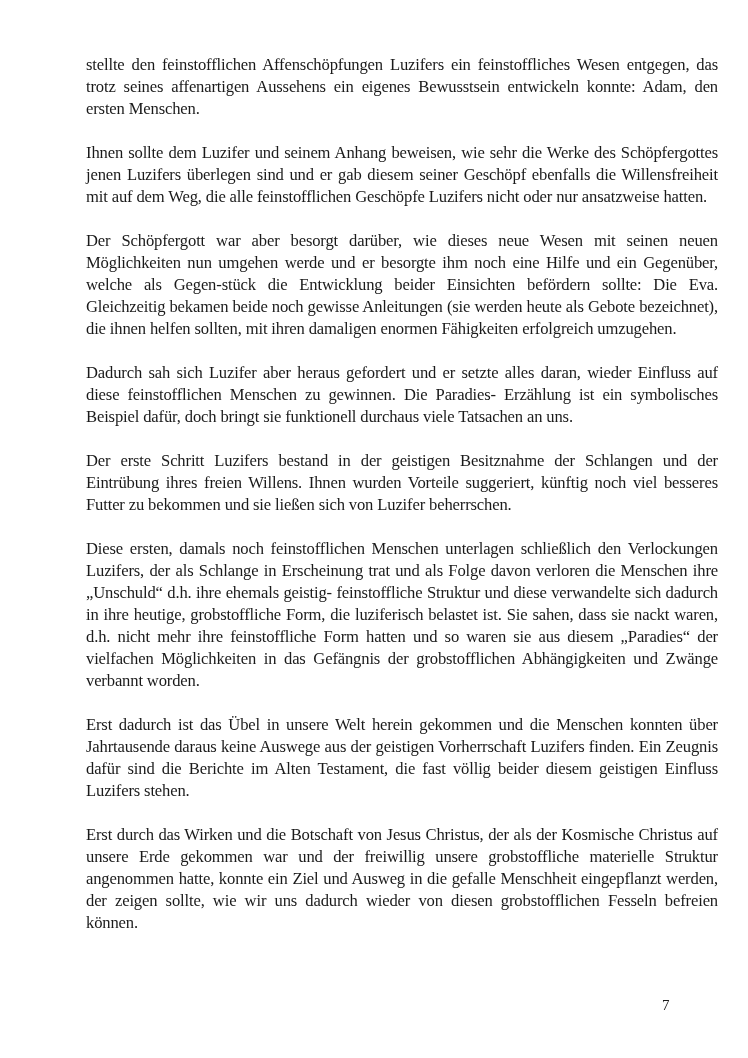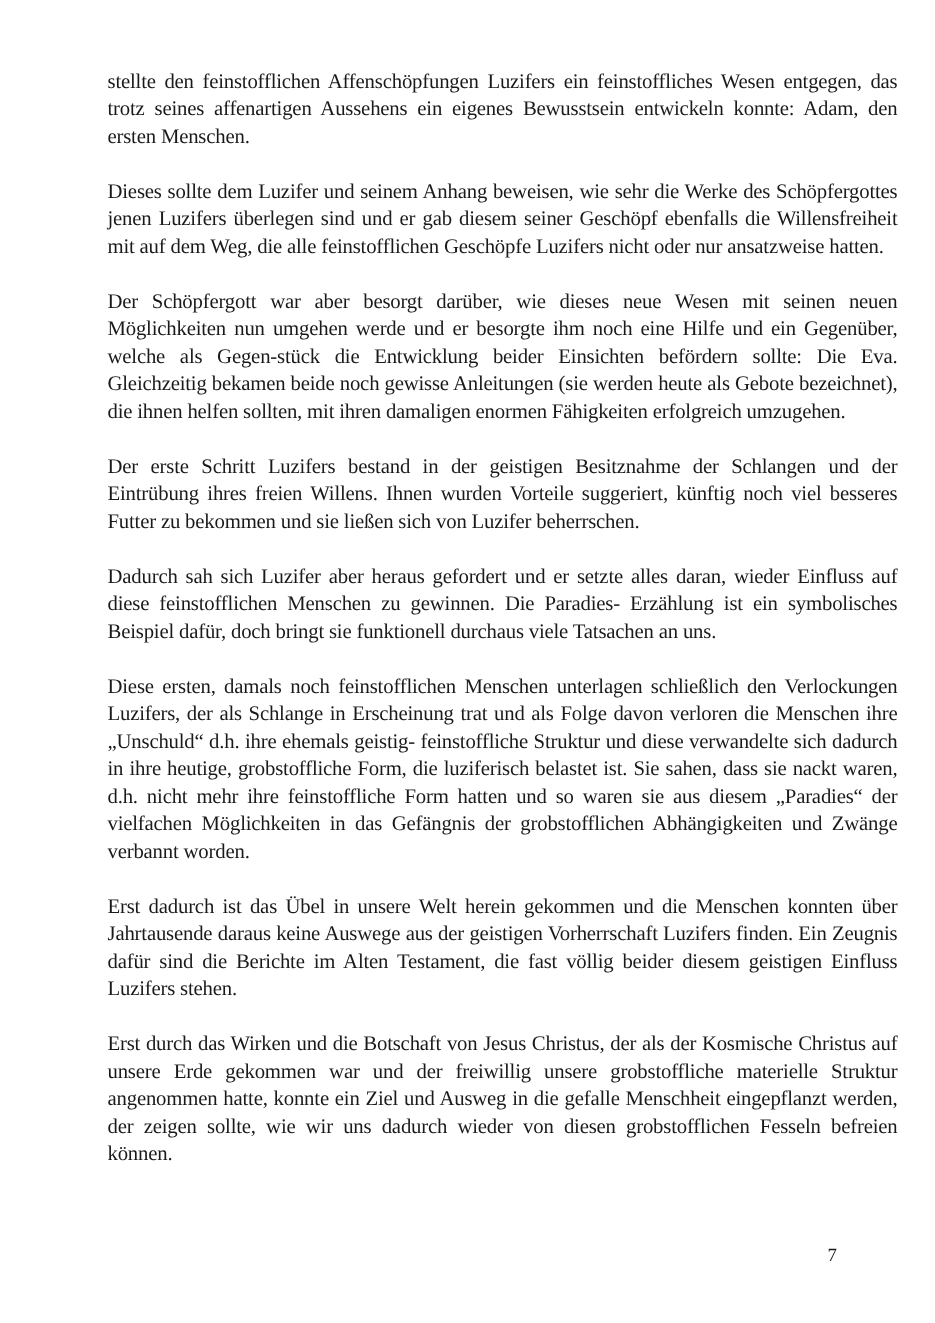--- a/index.html
+++ b/index.html
@@ -37,22 +37,22 @@
       font-size: 15px;
       line-height: 18px;
       color: #1a1a1a;
     }
   </style>
 </head>
 <body>
 
 <div class="page">
   <p class="para">stellte den feinstofflichen Affenschöpfungen Luzifers ein  feinstoffliches Wesen entgegen, das trotz seines affenartigen Aussehens ein eigenes Bewusstsein entwickeln konnte: Adam, den ersten Menschen.</p>
-  <p class="para">Dieses sollte dem Luzifer und seinem Anhang beweisen, wie sehr die Werke des Schöpfergottes jenen Luzifers überlegen sind und er gab diesem seiner Geschöpf ebenfalls die Willensfreiheit mit auf dem Weg, die alle  feinstofflichen Geschöpfe Luzifers nicht oder nur ansatzweise  hatten.</p>
+  <p class="para">Ihnen sollte dem Luzifer und seinem Anhang beweisen, wie sehr die Werke des Schöpfergottes jenen Luzifers überlegen sind und er gab diesem seiner Geschöpf ebenfalls die Willensfreiheit mit auf dem Weg, die alle  feinstofflichen Geschöpfe Luzifers nicht oder nur ansatzweise  hatten.</p>
   <p class="para">Der Schöpfergott war aber besorgt darüber, wie dieses neue Wesen mit seinen neuen Möglichkeiten nun umgehen werde und er besorgte ihm noch eine Hilfe und ein Gegenüber, welche als Gegen-stück die Entwicklung beider Einsichten befördern sollte: Die Eva. Gleichzeitig bekamen beide noch gewisse Anleitungen (sie werden heute als Gebote bezeichnet), die ihnen helfen sollten, mit ihren damaligen enormen Fähigkeiten erfolgreich umzugehen.</p>
+  <p class="para">Dadurch sah sich Luzifer aber heraus gefordert und er setzte alles daran, wieder Einfluss auf diese feinstofflichen Menschen zu gewinnen. Die Paradies- Erzählung ist ein symbolisches Beispiel dafür, doch bringt sie funktionell durchaus viele Tatsachen an uns.</p>
   <p class="para">Der erste Schritt Luzifers bestand in der geistigen Besitznahme der Schlangen und der Eintrübung ihres freien Willens. Ihnen wurden Vorteile suggeriert, künftig noch viel besseres Futter zu bekommen und sie ließen sich von Luzifer beherrschen.</p>
-  <p class="para">Dadurch sah sich Luzifer aber heraus gefordert und er setzte alles daran, wieder Einfluss auf diese feinstofflichen Menschen zu gewinnen. Die Paradies- Erzählung ist ein symbolisches Beispiel dafür, doch bringt sie funktionell durchaus viele Tatsachen an uns.</p>
   <p class="para">Diese ersten, damals noch feinstofflichen  Menschen unterlagen schließlich den Verlockungen Luzifers, der als Schlange in Erscheinung trat und als Folge davon verloren die Menschen ihre „Unschuld“ d.h. ihre ehemals geistig- feinstoffliche Struktur und diese verwandelte sich dadurch in ihre heutige, grobstoffliche  Form, die luziferisch belastet ist. Sie sahen, dass sie nackt waren, d.h. nicht mehr ihre feinstoffliche Form hatten und so waren sie aus diesem „Paradies“ der vielfachen Möglichkeiten in das Gefängnis der grobstofflichen Abhängigkeiten und Zwänge verbannt worden.</p>
   <p class="para">Erst dadurch ist das Übel in unsere Welt herein gekommen und die Menschen konnten über Jahrtausende daraus keine Auswege aus der geistigen Vorherrschaft Luzifers finden. Ein Zeugnis dafür sind die Berichte im Alten Testament, die fast völlig beider diesem geistigen Einfluss Luzifers stehen.</p>
   <p class="para">Erst durch das Wirken und die Botschaft von Jesus Christus, der als der Kosmische Christus auf unsere Erde gekommen war und der freiwillig unsere grobstoffliche materielle Struktur angenommen hatte, konnte ein Ziel und Ausweg in die gefalle Menschheit eingepflanzt werden, der zeigen sollte, wie wir uns dadurch wieder von diesen grobstofflichen Fesseln befreien können.</p>
 </div>
 
 <div class="page-number">7</div>
 
 </body></html>

